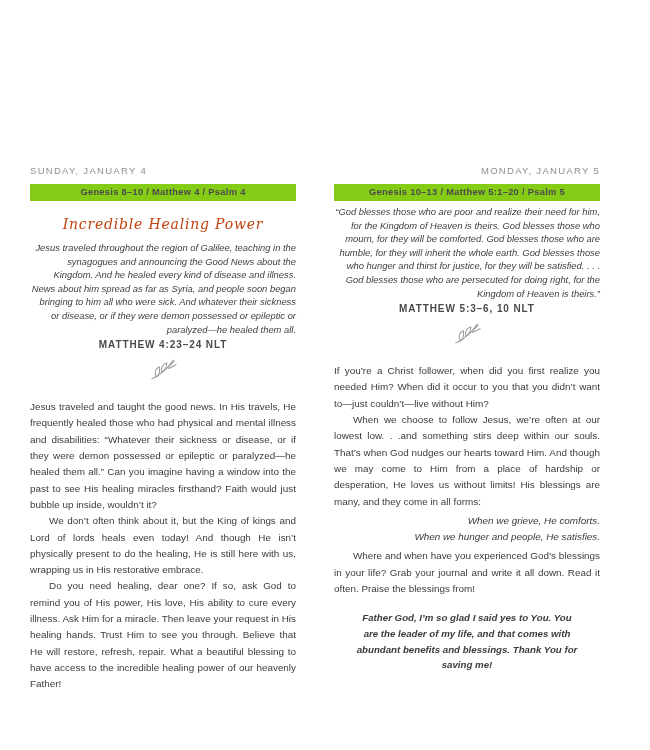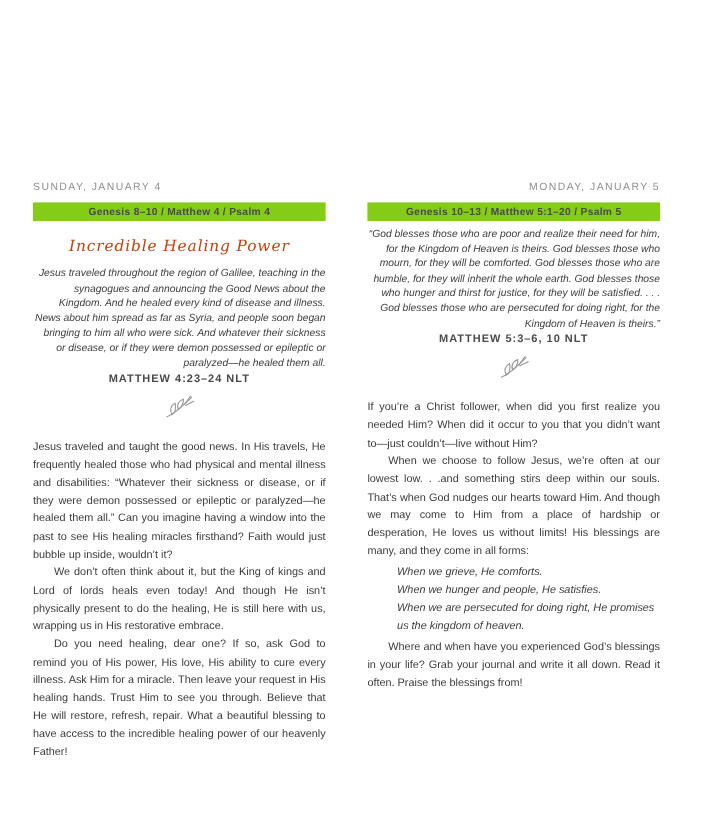--- a/index.html
+++ b/index.html
@@ -88,21 +88,21 @@
     line-height: 16.3px;
     color: #3b3b3b;
   }
   .body-text p.indent { text-indent: 19px; }
 
   .blessings {
     margin: 3px 0 3px 27px;
     font-style: italic;
     font-size: 9.9px;
     line-height: 16.3px;
-    text-align: left;
+    text-align: right;
   }
 
   .prayer {
     margin-top: 13px;
     text-align: center;
     font-style: italic;
     font-weight: 700;
     font-size: 9.7px;
     line-height: 15.6px;
     color: #3b3b3b;
@@ -154,19 +154,19 @@
           <path d="M22 12 L 30 8"></path>
         </g>
       </svg>
     </div>
     <div class="body-text">
       <p>If you’re a Christ follower, when did you first realize you needed Him? When did it occur to you that you didn’t want to—just couldn’t—live without Him?</p>
       <p class="indent">When we choose to follow Jesus, we’re often at our lowest low. . .and something stirs deep within our souls. That’s when God nudges our hearts toward Him. And though we may come to Him from a place of hardship or desperation, He loves us without limits! His blessings are many, and they come in all forms:</p>
       <div class="blessings">
         <div>When we grieve, He comforts.</div>
         <div>When we hunger and people, He satisfies.</div>
-        <div>When we are persecuted for doing right, He promises us the kingdom of heaven.</div>
       </div>
       <p class="indent">Where and when have you experienced God’s blessings in your life? Grab your journal and write it all down. Read it often. Praise the blessings from!</p>
     </div>
+    <div class="prayer">Father God, I’m so glad I said yes to You. You are the leader of my life, and that comes with abundant benefits and blessings. Thank You for saving me!</div>
   </div>
 
 </div>
 
 </body></html>

